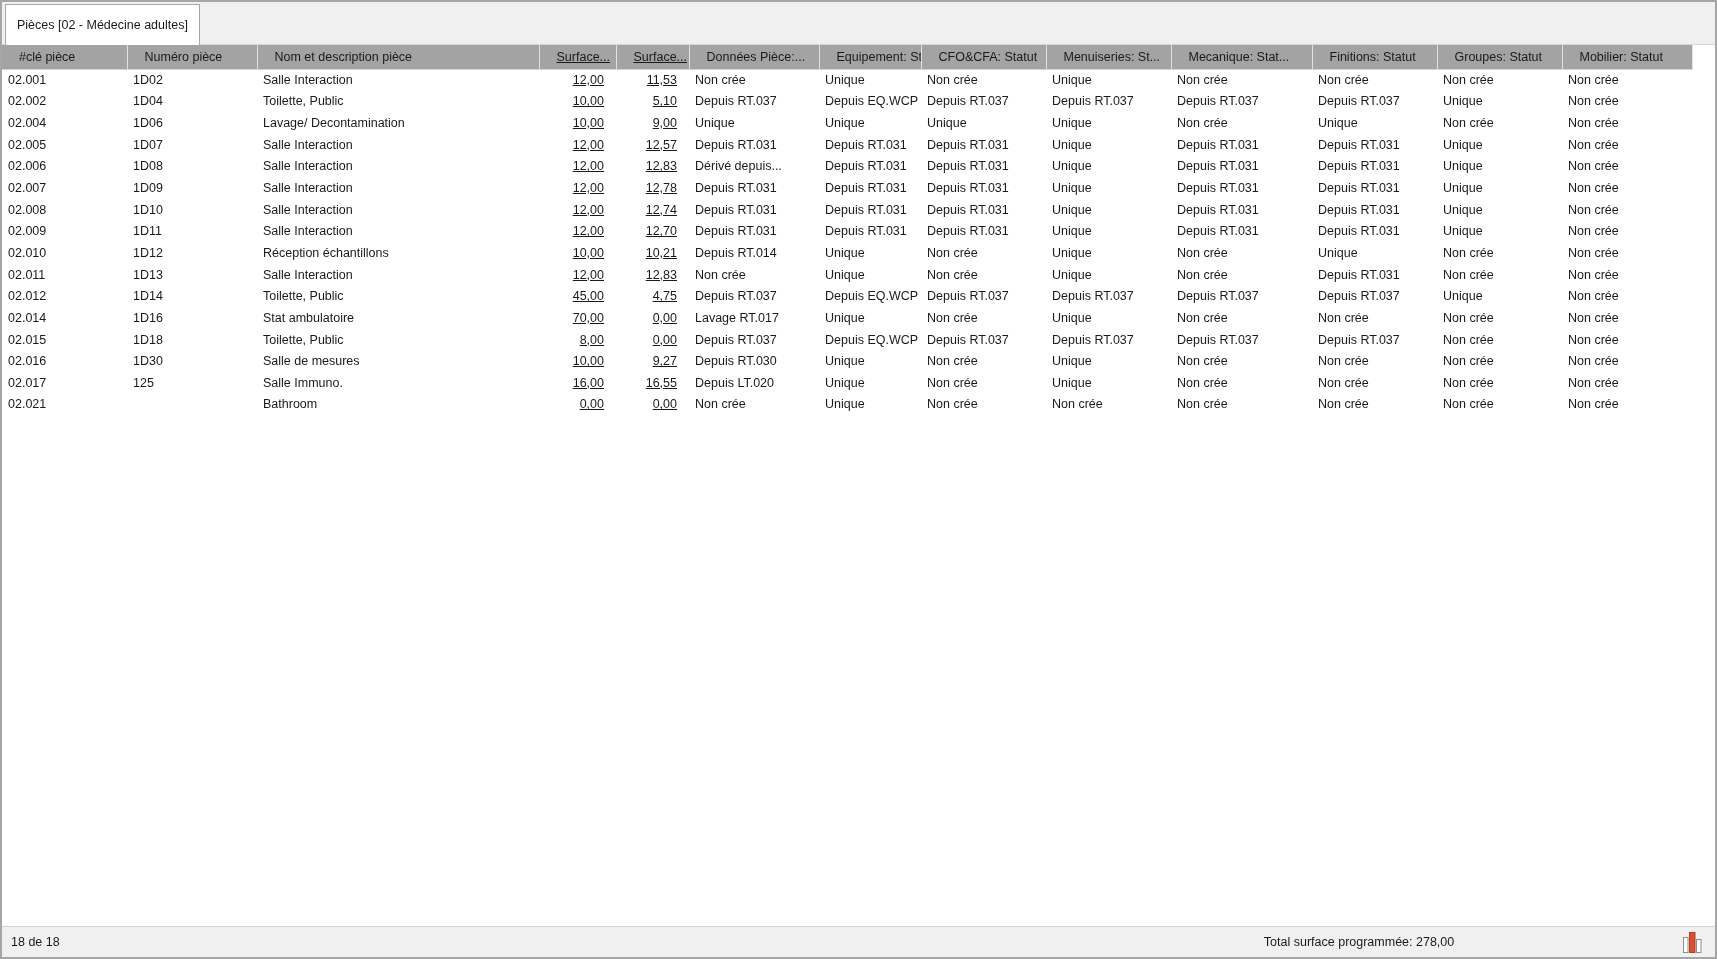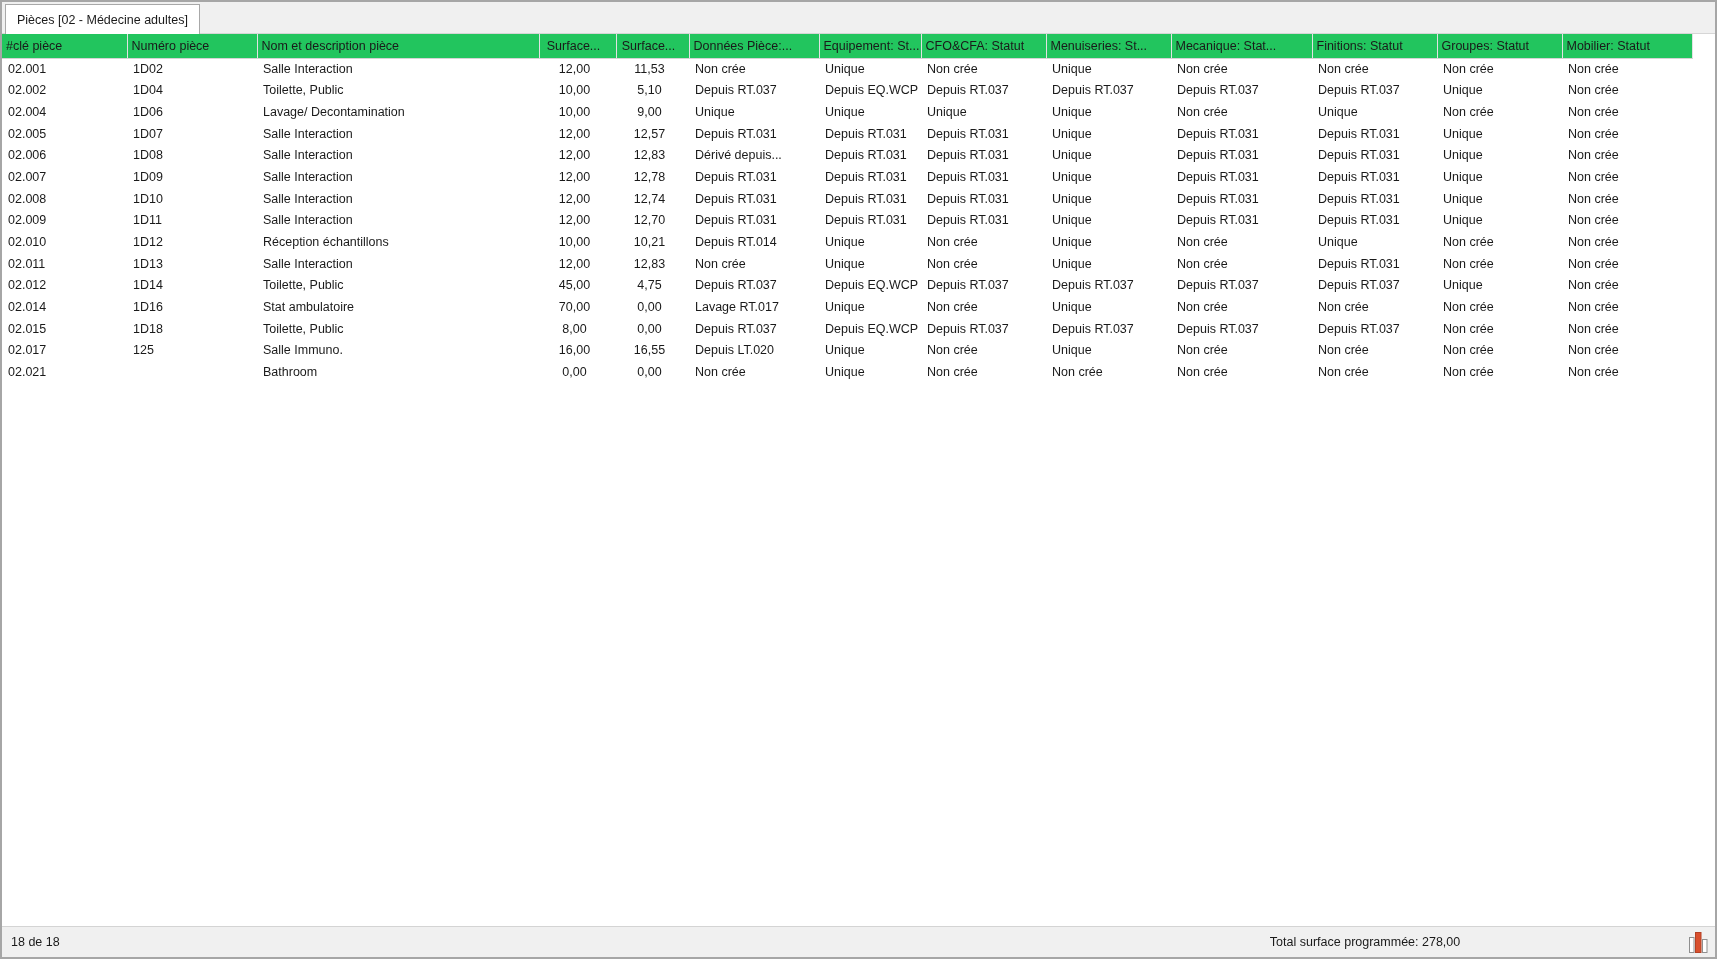--- a/index.html
+++ b/index.html
@@ -12,21 +12,21 @@
     overflow: hidden;
   }
   .window {
     width: 1717px; height: 959px;
     border: 2px solid #a6a6a6;
     background: #ffffff;
     display: flex; flex-direction: column;
   }
   
   .tabstrip {
-    flex: none; height: 32px;
+    flex: none; height: 43px;
     background: #f0f0f0;
     border-bottom: 1px solid #d6d6d6;
     position: relative;
   }
   .tab {
     position: absolute; left: 3px; top: 2px; bottom: -1px;
     background: #ffffff;
     border: 1px solid #a8a8a8; border-bottom: none;
     padding: 0 11px;
     display: flex; align-items: center;
@@ -35,41 +35,41 @@
   }
   
   .grid-area { flex: 1 1 auto; background: #ffffff; overflow: hidden; }
   table#grid {
     border-collapse: collapse; table-layout: fixed;
     width: 1690px; font-size: 12.5px;
   }
   #grid thead th {
     height: 24px;
     font-weight: normal; text-align: left;
-    padding: 0 4px;
+    padding: 0 17px;
     border-right: 1px solid #e2e2e2;
     border-bottom: 1px solid #d4d4d4;
     white-space: nowrap; overflow: hidden;
-    background: #22c55e;
+    background: #a3a3a3;
   }
   #grid tbody td {
     height: 21.65px;
     padding: 0 6px;
     white-space: nowrap; overflow: hidden;
     color: #1a1a1a;
   }
-  #grid .num { text-align: center; padding-right: 12px; }
+  #grid .num { text-align: right; padding-right: 12px; text-decoration: underline; }
   
   .statusbar {
     flex: none; height: 31px;
     background: #f0f0f0;
     border-top: 1px solid #d4d4d4;
     display: flex; align-items: center;
     font-size: 12.5px;
-    padding: 0 6px 0 9px;
+    padding: 0 12px 0 9px;
   }
   .statusbar .spacer { flex: 1 1 auto; }
   .statusbar .total1 { margin-right: 30px; margin-left: 24px; }
   .statusbar .total2 { margin-right: 14px; margin-top: 48px; }
   .icon-btn {
     width: 22px; height: 26px;
     display: flex; align-items: center; justify-content: center;
   }
 </style>
 </head>
@@ -307,20 +307,35 @@
             <td>Depuis RT.037</td>
             <td>Depuis EQ.WCP</td>
             <td>Depuis RT.037</td>
             <td>Depuis RT.037</td>
             <td>Depuis RT.037</td>
             <td>Depuis RT.037</td>
             <td>Non crée</td>
             <td>Non crée</td>
           </tr>
           <tr>
+            <td>02.016</td>
+            <td>1D30</td>
+            <td>Salle de mesures</td>
+            <td class="num">10,00</td>
+            <td class="num">9,27</td>
+            <td>Depuis RT.030</td>
+            <td>Unique</td>
+            <td>Non crée</td>
+            <td>Unique</td>
+            <td>Non crée</td>
+            <td>Non crée</td>
+            <td>Non crée</td>
+            <td>Non crée</td>
+          </tr>
+          <tr>
             <td>02.017</td>
             <td>125</td>
             <td>Salle Immuno.</td>
             <td class="num">16,00</td>
             <td class="num">16,55</td>
             <td>Depuis LT.020</td>
             <td>Unique</td>
             <td>Non crée</td>
             <td>Unique</td>
             <td>Non crée</td>

